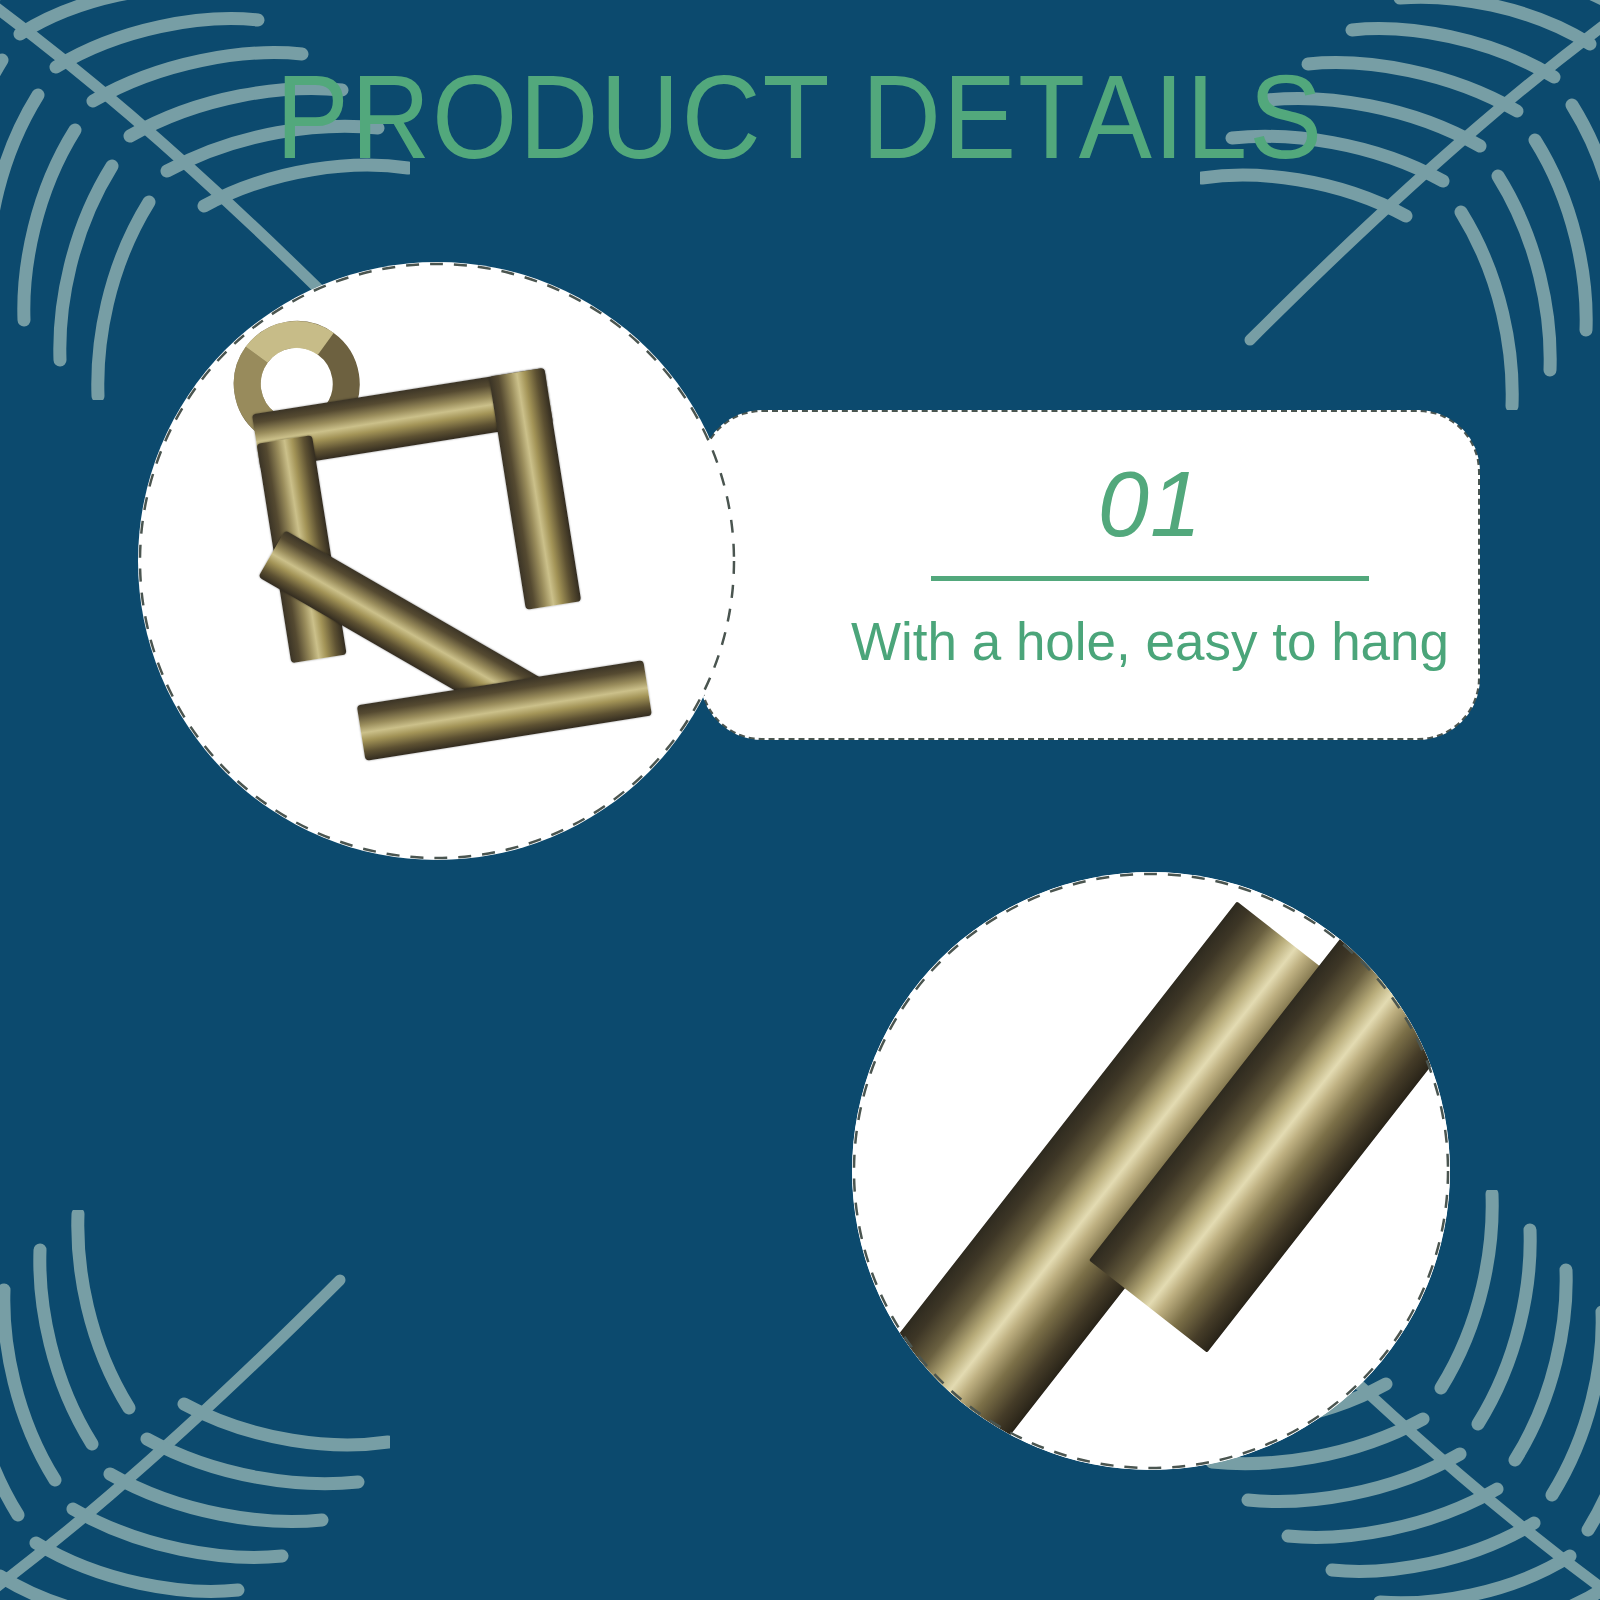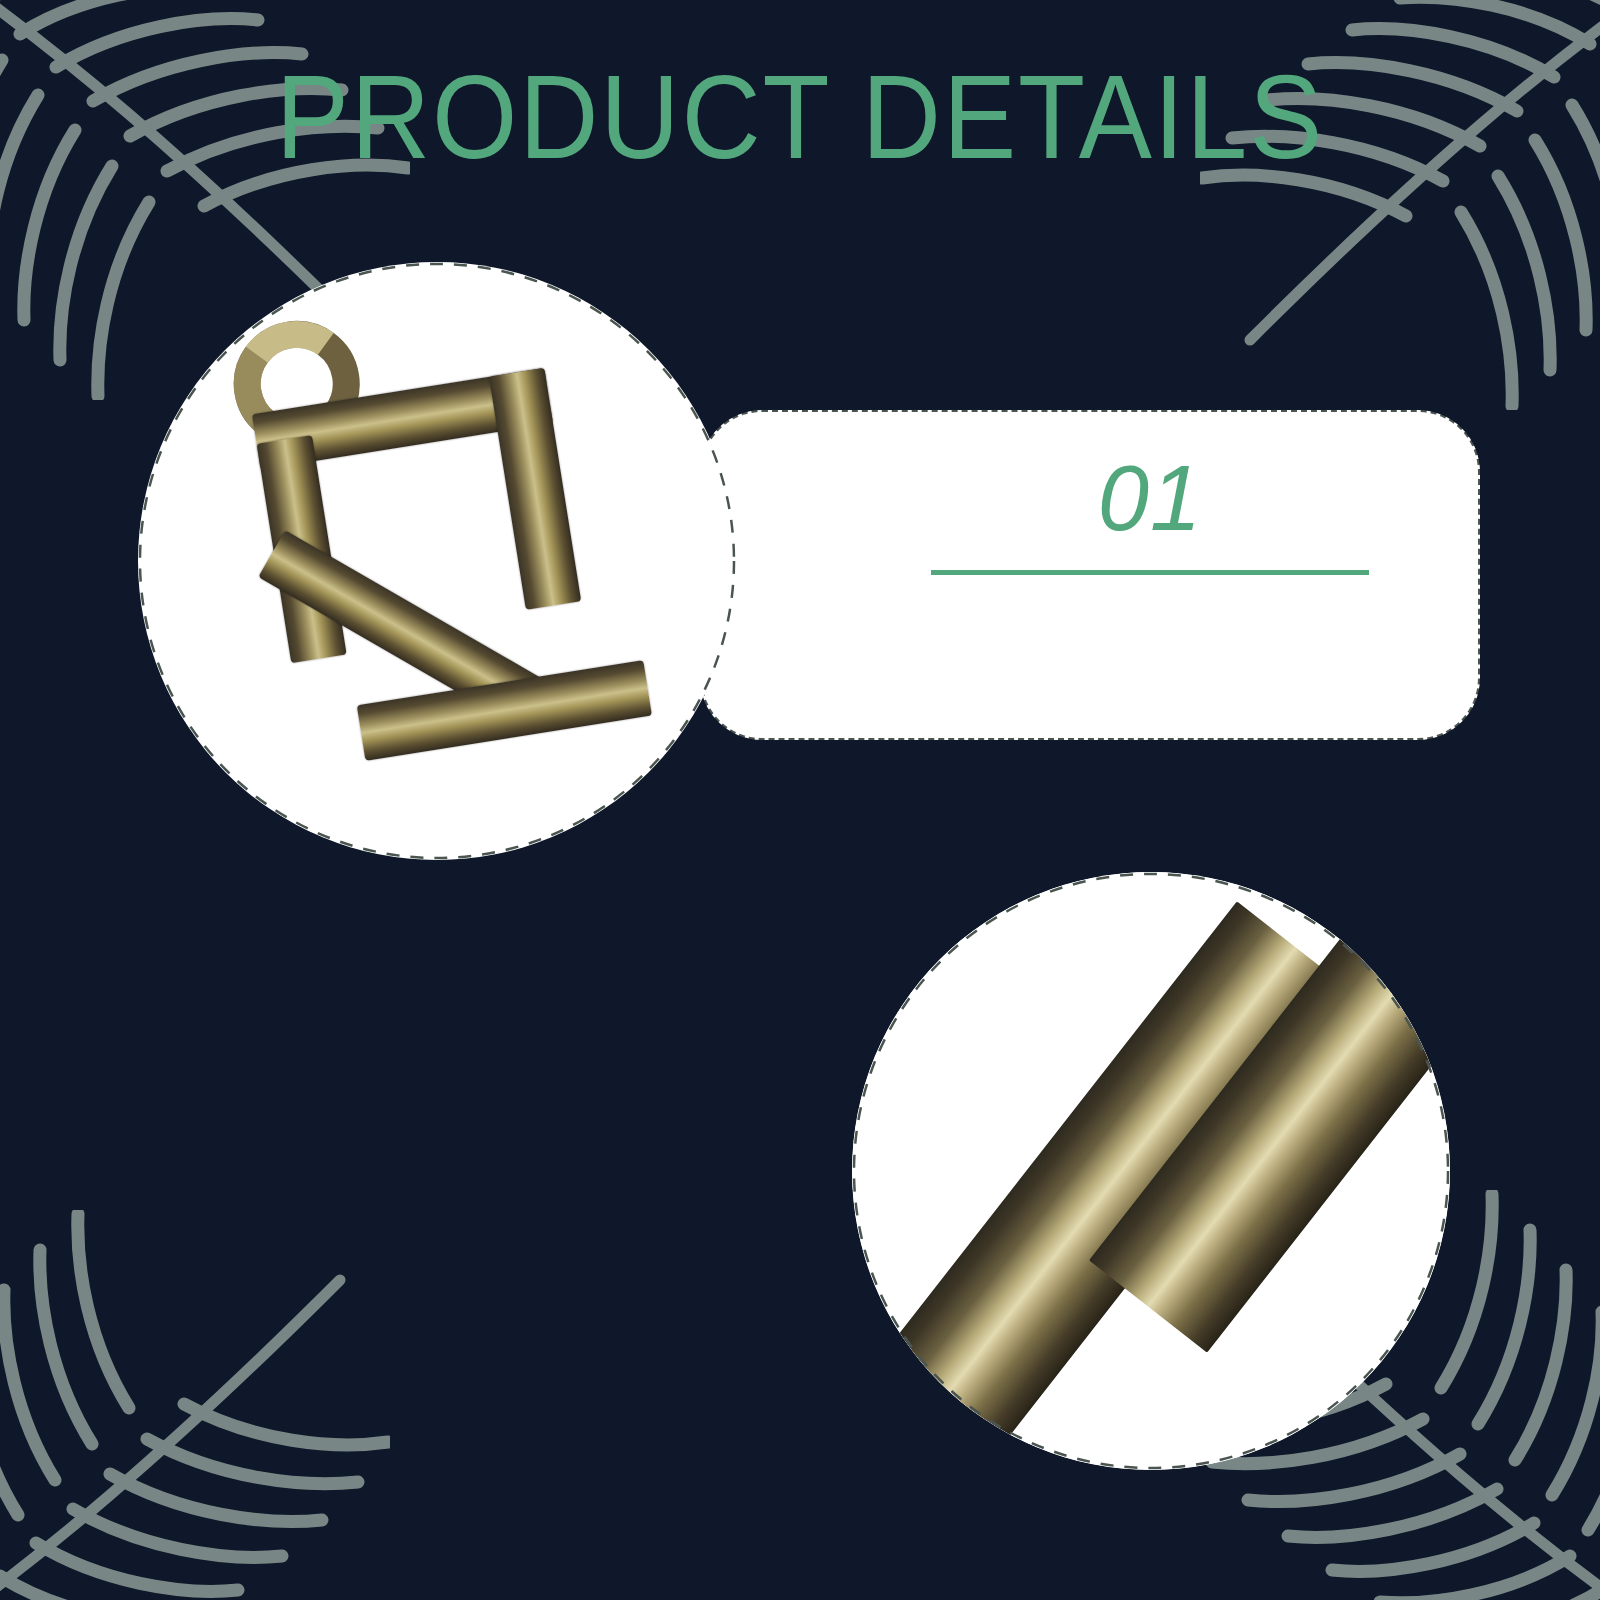--- a/index.html
+++ b/index.html
@@ -10,21 +10,21 @@
     width: 1600px;
     height: 1600px;
     overflow: hidden;
     font-family: "Liberation Sans", sans-serif;
   }
 
   #stage {
     position: relative;
     width: 1600px;
     height: 1600px;
-    background: #0f172a;
+    background: #0c4a6e;
     overflow: hidden;
   }
 
   
   .fern {
     position: absolute;
     pointer-events: none;
     opacity: 0.55;
   }
   .fern svg { display: block; }
@@ -97,21 +97,21 @@
     font-size: 53px;
     line-height: 1.18;
     color: #4ba57a;
     font-weight: 400;
     font-family: "Liberation Sans Narrow", "Liberation Sans", sans-serif;
     white-space: pre-line;
   }
 
   
   #callout-01 { left: 700px; top: 410px;  width: 780px; height: 330px; }
-  #callout-01 .callout-inner { left: 148px; top: 40px; width: 600px; }
+  #callout-01 .callout-inner { left: 148px; top: 46px; width: 600px; }
   #callout-01 .callout-rule  { width: 438px; }
 
   #callout-02 { left: 120px; top: 1015px; width: 780px; height: 332px; }
   #callout-02 .callout-inner { left: 62px; top: 28px; width: 600px; }
   #callout-02 .callout-rule  { width: 438px; }
 
   
   #photo-circle-01 { left: 138px; top: 262px;  width: 598px; height: 598px; }
   #photo-circle-02 { left: 852px; top: 872px;  width: 598px; height: 598px; }
 
@@ -315,20 +315,21 @@
       </g>
     </svg>
   </div>
 
   <div id="page-title">PRODUCT DETAILS</div>
 
   <div class="callout" id="callout-01">
     <div class="callout-inner">
       <div class="callout-number">01</div>
       <div class="callout-rule"></div>
+      <div class="callout-text">With a hole, easy to hang</div>
     </div>
   </div>
 
 
   <div class="dashed-circle" id="photo-circle-01">
     <div class="circle-clip">
       <div class="charm-wrap">
         <div class="charm-stage">
           <div class="charm-loop"></div>
           <div class="bar" id="charm-top-bar"></div>

